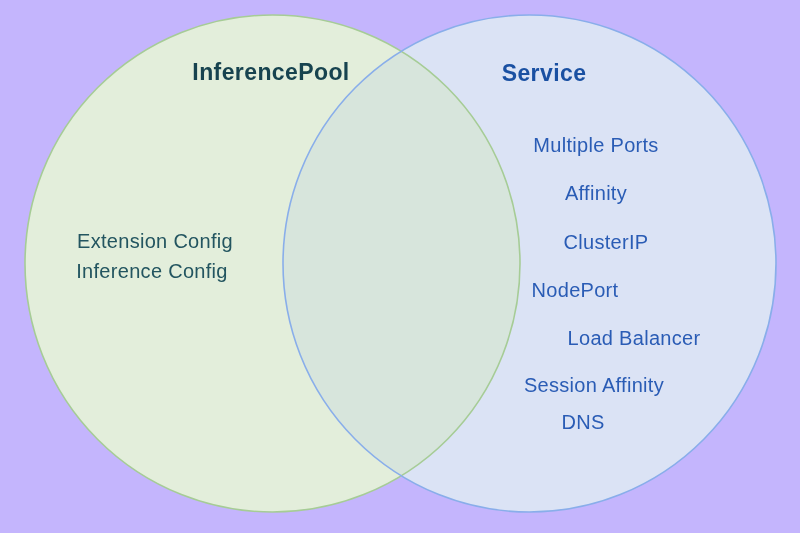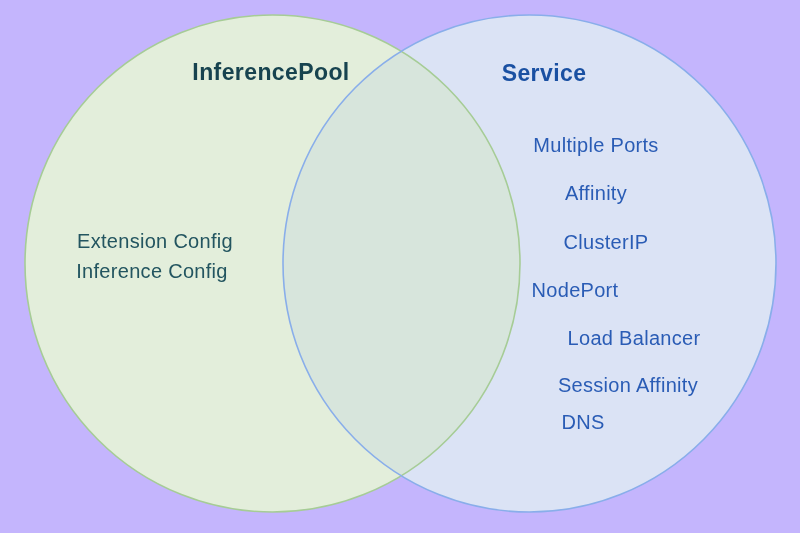--- a/index.html
+++ b/index.html
@@ -65,16 +65,16 @@
   <div class="label teal-text" style="left:155px; top:241px;">Extension Config</div>
   <div class="label teal-text" style="left:152px; top:271px;">Inference Config</div>
 
 
   <div class="label title blue-title" style="left:544px; top:73px;">Service</div>
   <div class="label blue-text" style="left:596px; top:145px;text-align:right;">Multiple Ports</div>
   <div class="label blue-text" style="left:596px; top:193px;">Affinity</div>
   <div class="label blue-text" style="left:606px; top:242px;">ClusterIP</div>
   <div class="label blue-text" style="left:575px; top:290px;">NodePort</div>
   <div class="label blue-text" style="left:619px; top:338px;margin-left:15px;">Load Balancer</div>
-  <div class="label blue-text" style="left:628px; top:385px;">Session Affinity</div>
+  <div class="label blue-text" style="left:594px; top:385px;">Session Affinity</div>
   <div class="label blue-text" style="left:583px; top:422px;">DNS</div>
 
 </div>
 
 </body></html>

